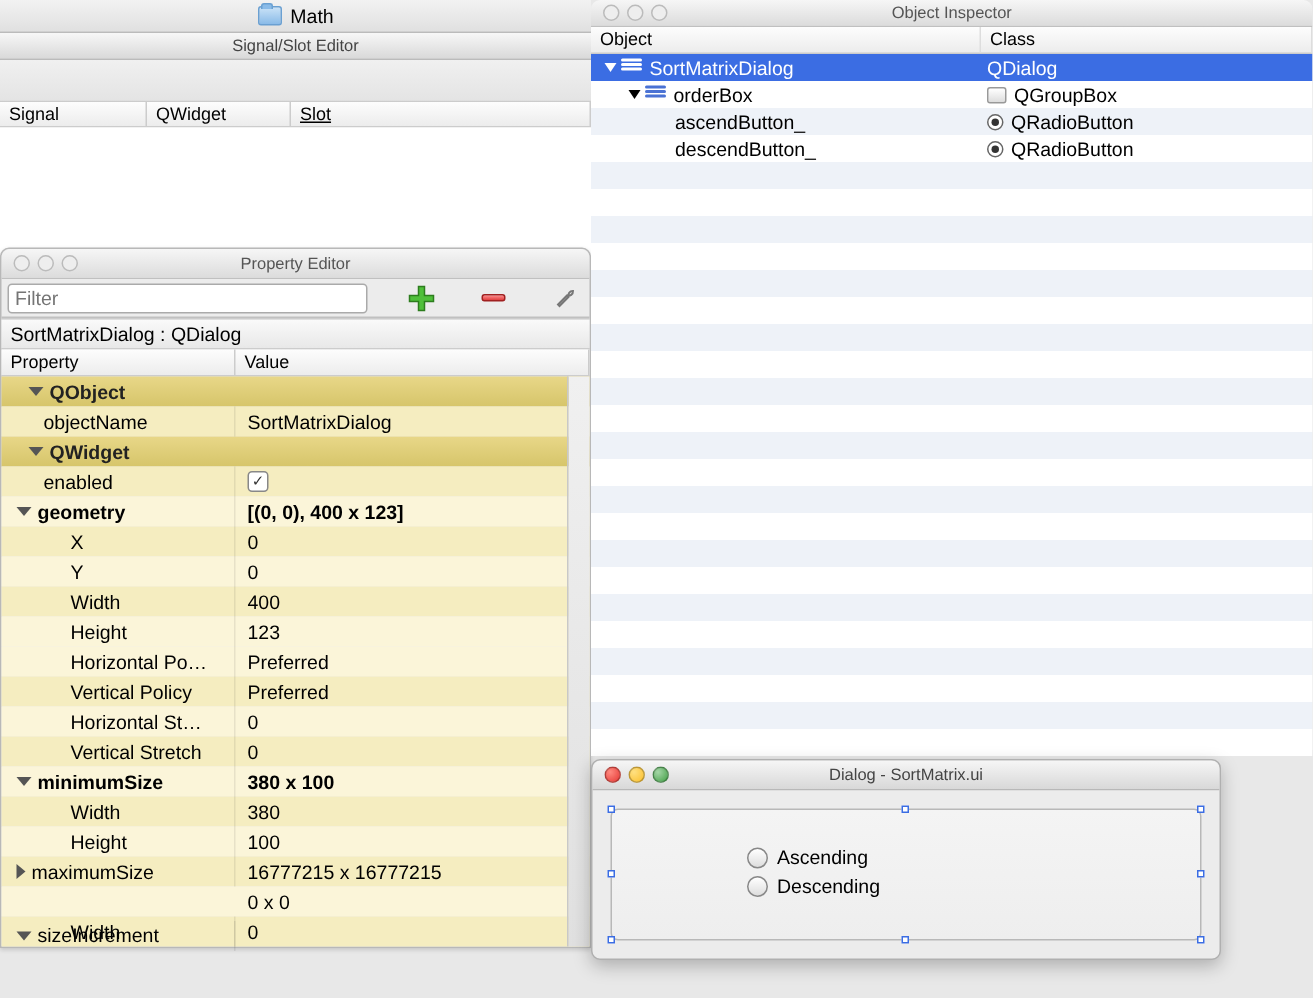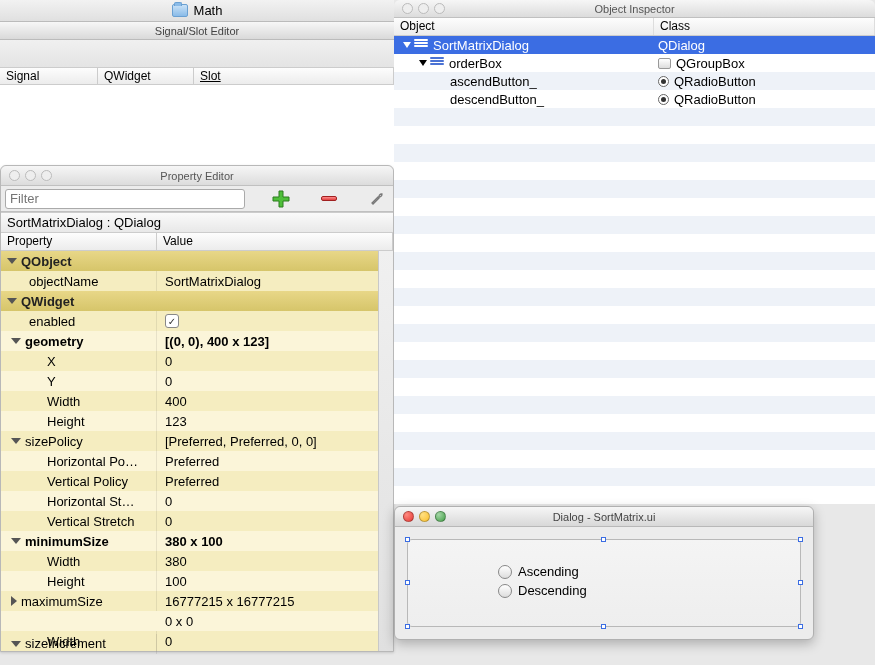--- a/index.html
+++ b/index.html
@@ -39,21 +39,21 @@
 .class-line{background:linear-gradient(#fafafa,#e8e8e8); border-top:1px solid #ccc; border-bottom:1px solid #ccc; padding:2px 6px; font-size:13px;}
 .prop-table-headers{display:flex; height:18px; background:linear-gradient(#fdfdfd,#ececec); border-bottom:1px solid #ccc;}
 .prop-th{padding:1px 6px; font-size:12px; border-right:1px solid #ccc;}
 .prop-th1{width:156px;} .prop-th2{flex:1;}
 
 .prop-rows{position:relative;}
 .prop-rows::after{content:"";position:absolute;right:0;top:0;bottom:0;width:14px;background:linear-gradient(#f0f0f0,#e0e0e0);border-left:1px solid #c8c8c8;}
 .prop-rows::before{content:"";position:absolute;right:2px;top:2px;width:10px;height:40px;background:linear-gradient(#d0d0d0,#b8b8b8);border-radius:5px;}
 
 .prow{display:flex; height:20px; align-items:center;}
-.prow .pcell1{width:156px; padding-left:6px; display:flex; align-items:center; border-right:1px solid rgba(0,0,0,0.08); height:100%;}
+.prow .pcell1{width:156px; padding-left:18px; display:flex; align-items:center; border-right:1px solid rgba(0,0,0,0.08); height:100%;}
 .prow .pcell2{flex:1; padding-left:8px; display:flex; align-items:center; height:100%; padding-right:16px;}
 
 .section-row{background:linear-gradient(#e8d788,#d6c56a); color:#222; font-weight:bold;}
 .section-row .pcell1{border-right:none;}
 
 .y-dark{background:#f5edc0;}
 .y-light{background:#fbf5d9;}
 .bold-row{font-weight:bold;}
 
 .disc{width:0;height:0;border-left:5px solid transparent;border-right:5px solid transparent;border-top:6px solid #555;margin-right:4px;}
@@ -232,29 +232,20 @@
           </div>
         </div>
       <div class="prow y-light">
           <div class="pcell1 indent2">
             <span>Height</span>
           </div>
           <div class="pcell2">
             <span>123</span>
           </div>
         </div>
-      <div class="prow y-dark">
-          <div class="pcell1" style="padding-left:10px;">
-            <span class="disc"></span>
-            <span>sizePolicy</span>
-          </div>
-          <div class="pcell2">
-            <span>[Preferred, Preferred, 0, 0]</span>
-          </div>
-        </div>
       <div class="prow y-light">
           <div class="pcell1 indent2">
             <span>Horizontal Po…</span>
           </div>
           <div class="pcell2">
             <span>Preferred</span>
           </div>
         </div>
       <div class="prow y-dark">
           <div class="pcell1 indent2">

